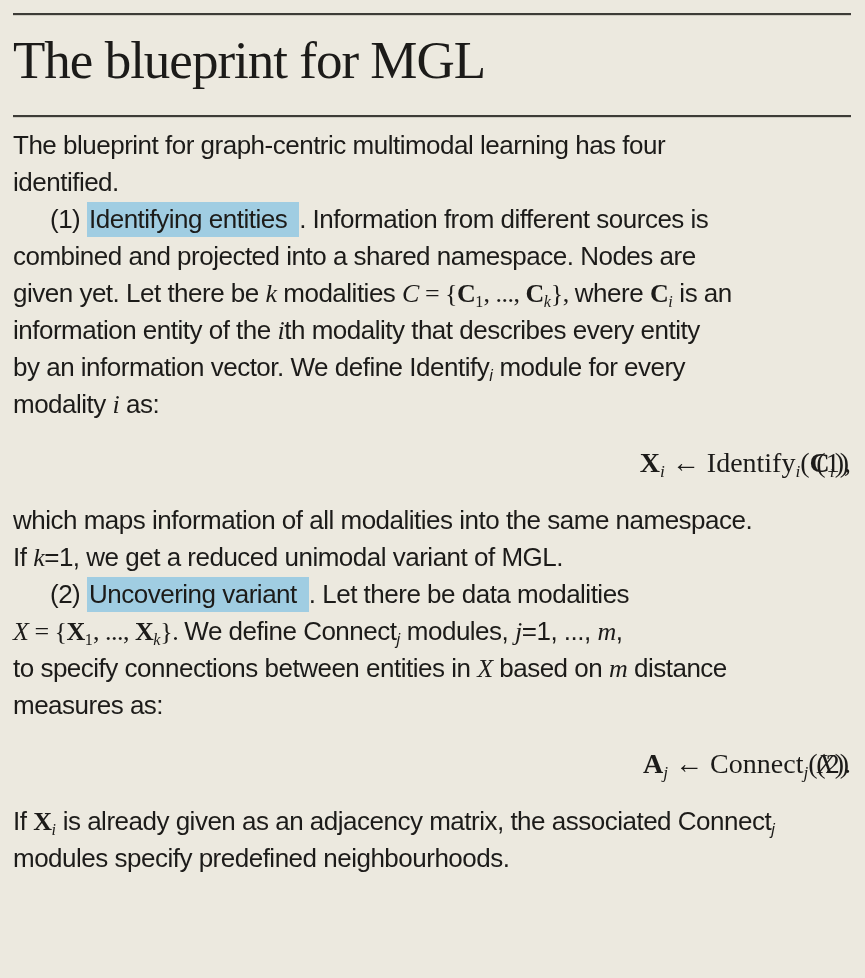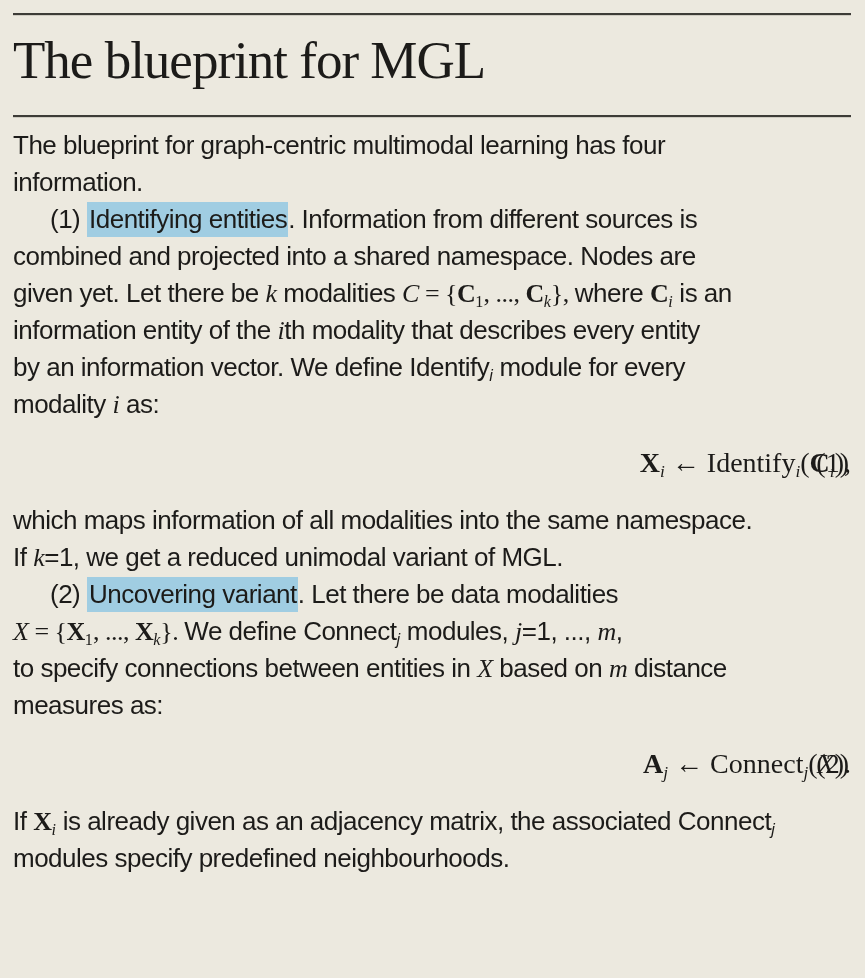--- a/index.html
+++ b/index.html
@@ -65,39 +65,39 @@
   }
   .eq-num {
     position: absolute;
     right: 2px;
     top: 0;
     font-family: "Liberation Serif", serif;
   }
 
   
   .s-t  { }
-  .s-hl { background: var(--highlight); padding: 2px 1px 3px 2px; }
+  .s-hl { background: var(--highlight); padding: 2px 12px 3px 2px; }
   .s-i  { font-style: italic; font-family: "Liberation Serif", serif; }
   .s-m  { font-family: "Liberation Serif", serif; }
   .s-mb { font-family: "Liberation Serif", serif; font-weight: 700; }
   .s-cal{ font-family: "Liberation Serif", serif; font-style: italic; }
   .s-subi { font-size: 0.62em; vertical-align: -0.3em; letter-spacing: 0; font-style: italic; }
   .s-msub { font-size: 0.62em; vertical-align: -0.3em; letter-spacing: 0; font-family: "Liberation Serif", serif; }
   .s-msubi{ font-size: 0.62em; vertical-align: -0.3em; letter-spacing: 0; font-family: "Liberation Serif", serif; font-style: italic; }
 </style>
 </head>
 <body>
 
 <div class="page">
   <div class="rule"></div>
   <h1 class="title">The blueprint for MGL</h1>
   <div class="rule"></div>
   <div class="body">
       <div class="line"><span class="s-t">The blueprint for graph-centric multimodal learning has four</span></div>
-      <div class="line"><span class="s-t">information.</span></div>
+      <div class="line"><span class="s-t">identified.</span></div>
       <div class="line indent"><span class="s-t">(1) </span><span class="s-hl">Identifying entities</span><span class="s-t">. Information from different sources is</span></div>
       <div class="line"><span class="s-t">combined and projected into a shared namespace. Nodes are</span></div>
       <div class="line"><span class="s-t">given yet. Let there be </span><span class="s-i">k</span><span class="s-t"> modalities </span><span class="s-cal">C</span><span class="s-m"> = {</span><span class="s-mb">C</span><span class="s-msub">1</span><span class="s-m">, ..., </span><span class="s-mb">C</span><span class="s-msubi">k</span><span class="s-m">}, </span><span class="s-t">where </span><span class="s-mb">C</span><span class="s-msubi">i</span><span class="s-t"> is an</span></div>
       <div class="line"><span class="s-t">information entity of the </span><span class="s-i">i</span><span class="s-t">th modality that describes every entity</span></div>
       <div class="line"><span class="s-t">by an information vector. We define Identify</span><span class="s-subi">i</span><span class="s-t"> module for every</span></div>
       <div class="line"><span class="s-t">modality </span><span class="s-i">i</span><span class="s-t"> as:</span></div>
       <div class="equation"><span><span class="s-mb">X</span><span class="s-msubi">i</span><span class="s-m"> ← Identify</span><span class="s-msubi">i</span><span class="s-m">(</span><span class="s-mb">C</span><span class="s-msubi">i</span><span class="s-m">),</span></span><span class="eq-num">(1)</span></div>
       <div class="line"><span class="s-t">which maps information of all modalities into the same namespace.</span></div>
       <div class="line"><span class="s-t">If </span><span class="s-i">k</span><span class="s-t">=1, we get a reduced unimodal variant of MGL.</span></div>
       <div class="line indent"><span class="s-t">(2) </span><span class="s-hl">Uncovering variant</span><span class="s-t">. Let there be data modalities</span></div>

